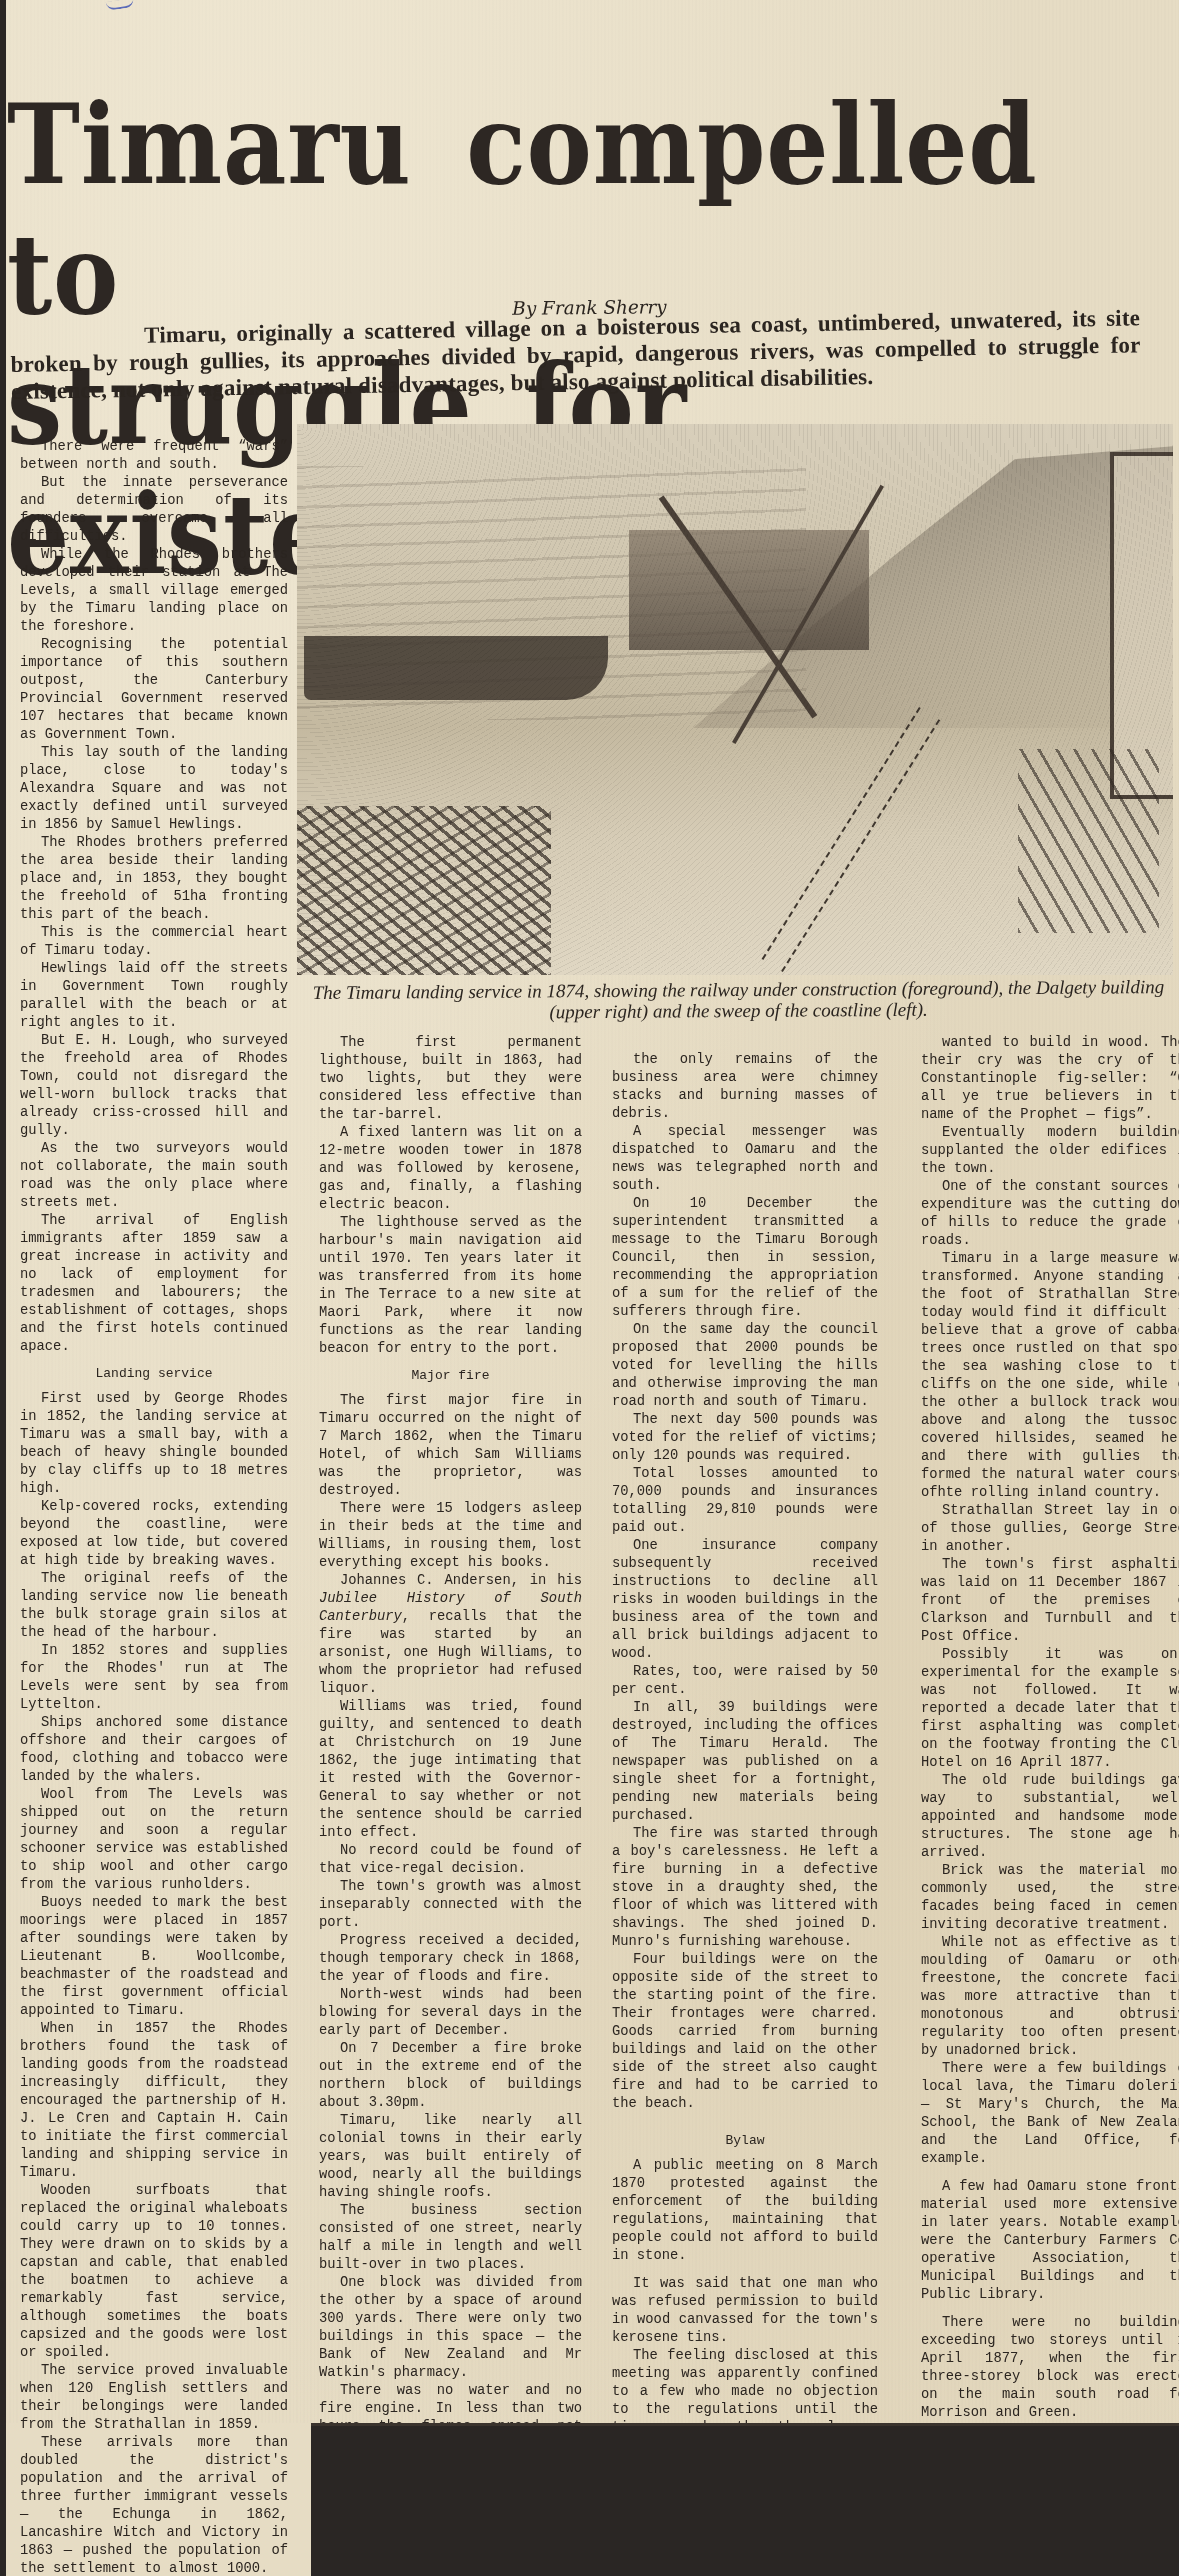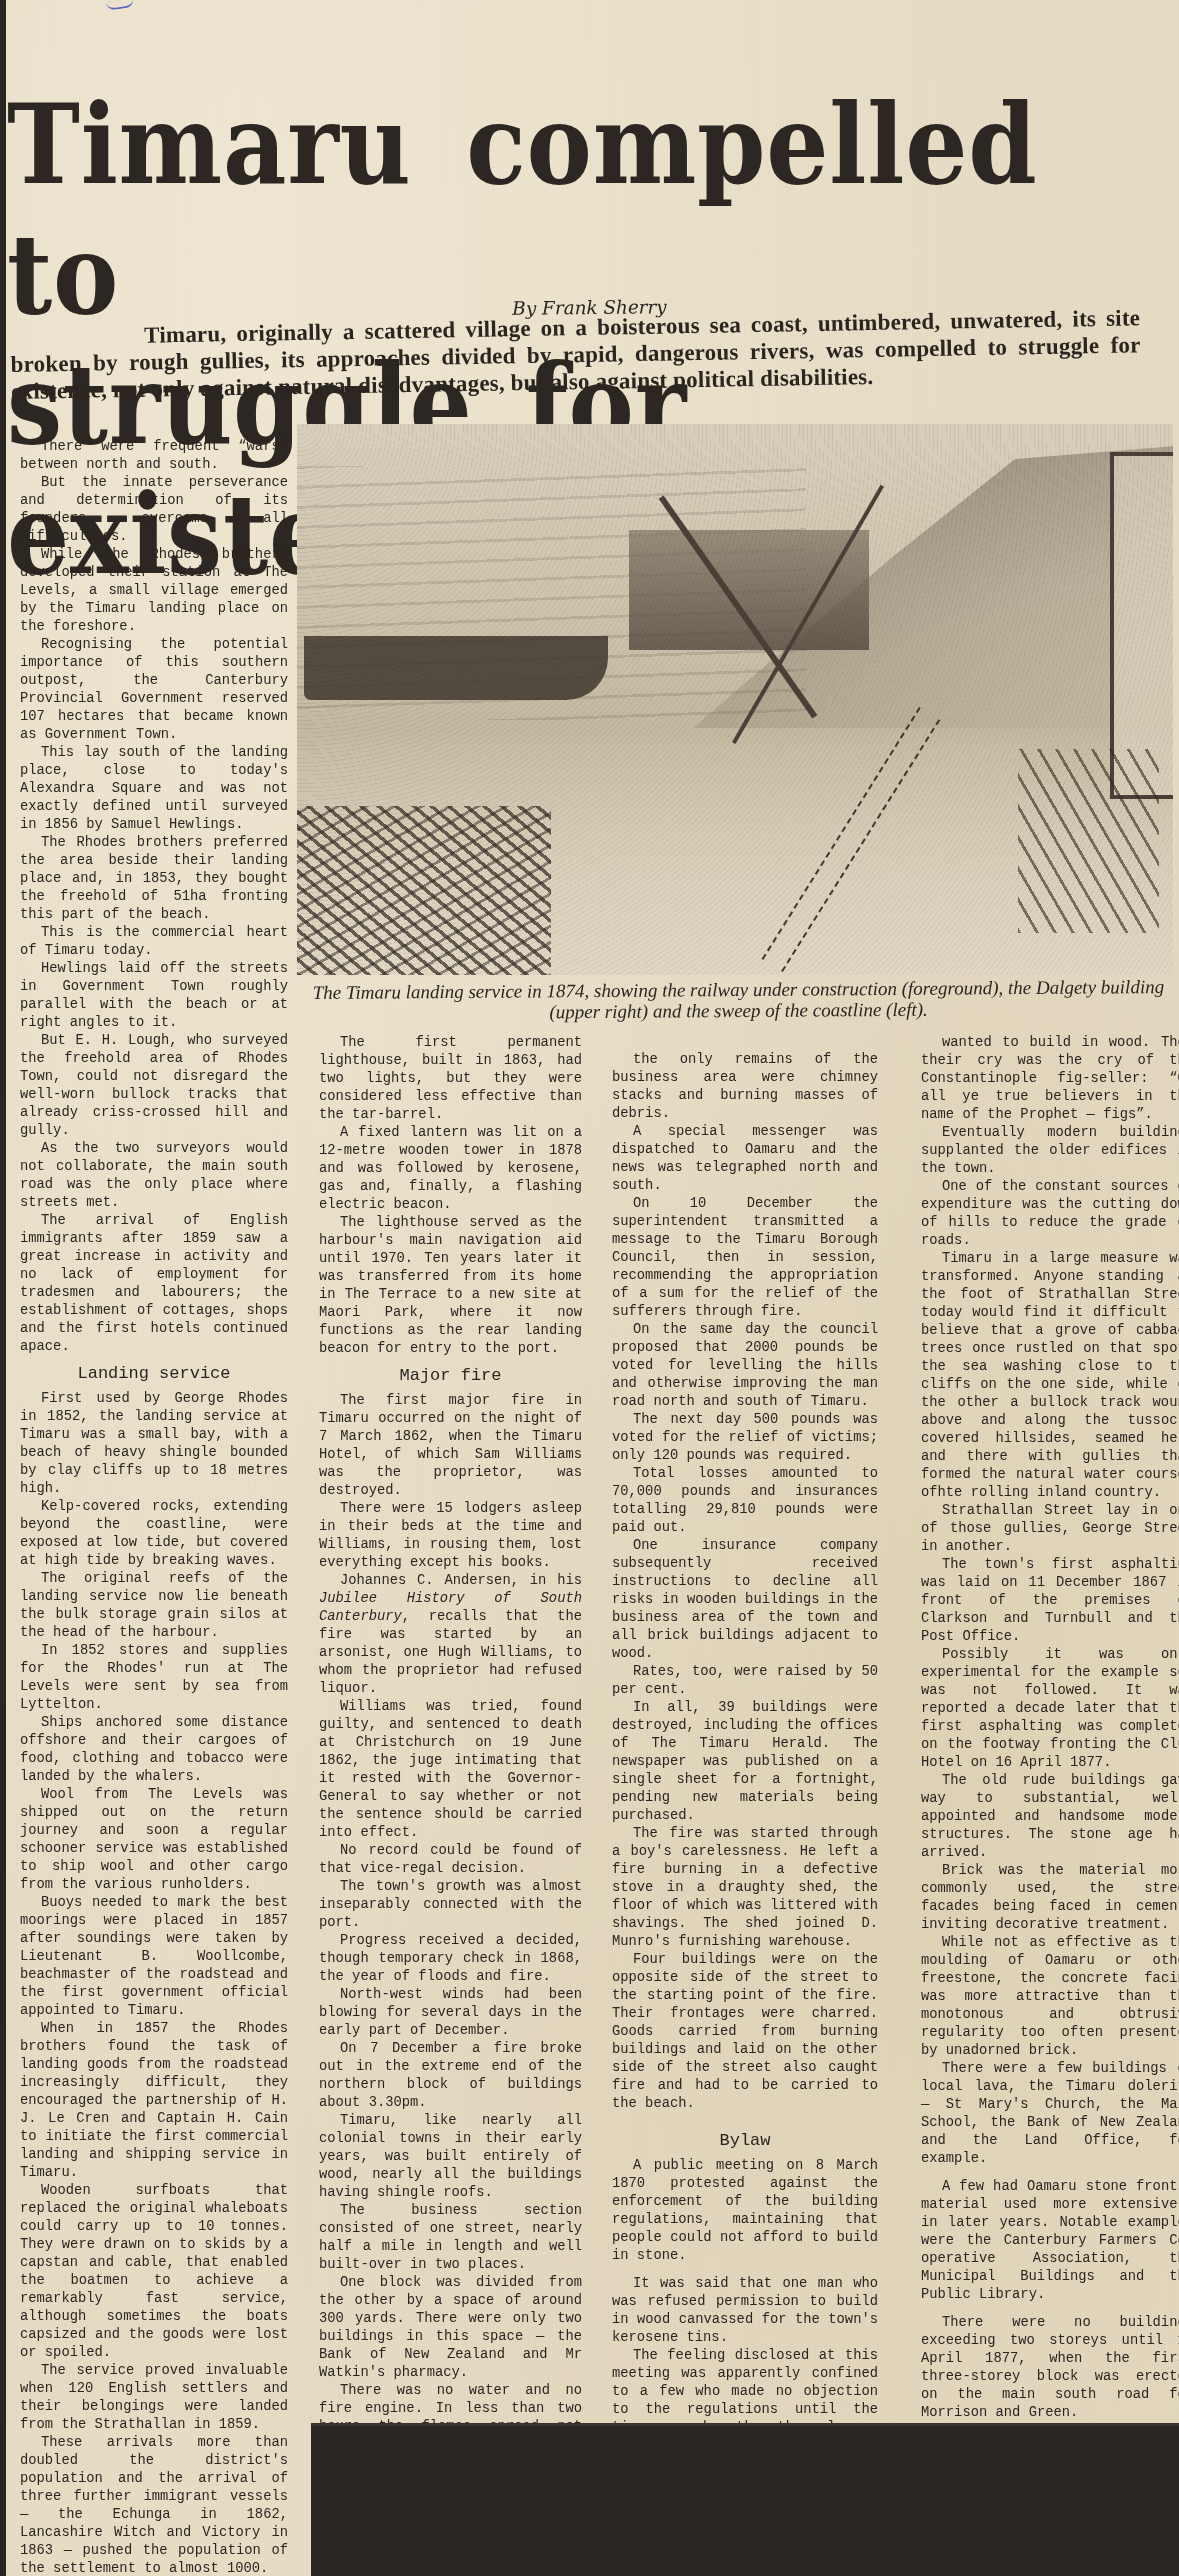--- a/index.html
+++ b/index.html
@@ -42,21 +42,21 @@
     transform-origin: left top; font-weight: bold; letter-spacing: 0.2px;
   }
   .col {
     position: absolute; font-family: Liberation Mono, monospace;
     font-size: 13.8px; line-height: 18px; text-align: justify;
     hyphens: auto;
   }
   .col p { margin: 0; text-indent: 21px; }
   .col h3 {
     margin: 5.7px 0 4.2px; text-align: center; font-weight: normal;
-    font-size: 17px; line-height: 24px;
+    font-size: 13px; line-height: 24px;
   }
   .col1 { left: 20px; top: 438px; width: 268px; }
   .col2 { left: 319px; top: 1034px; width: 263px; }
   .col3 { left: 612px; top: 1034px; width: 266px; margin-top: 17px; }
   .col4 { left: 889px; top: 1034px; width: 273px; margin-left: 32px; }
   .col .italic { font-style: italic; }
   .gap { height: 10px; }
 
   .photo {
     position: absolute; left: 297px; top: 424px; width: 876px; height: 551px;

